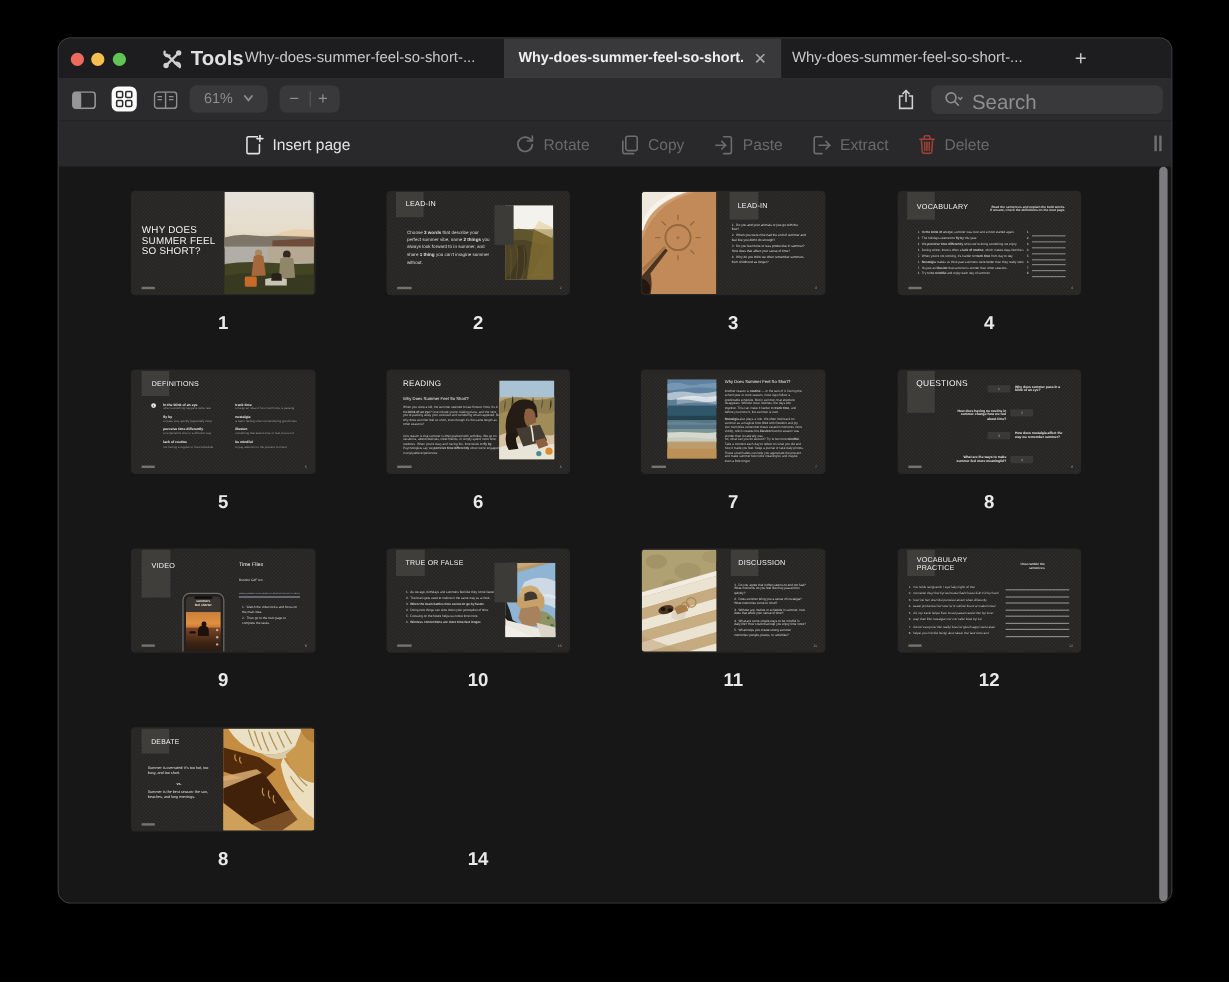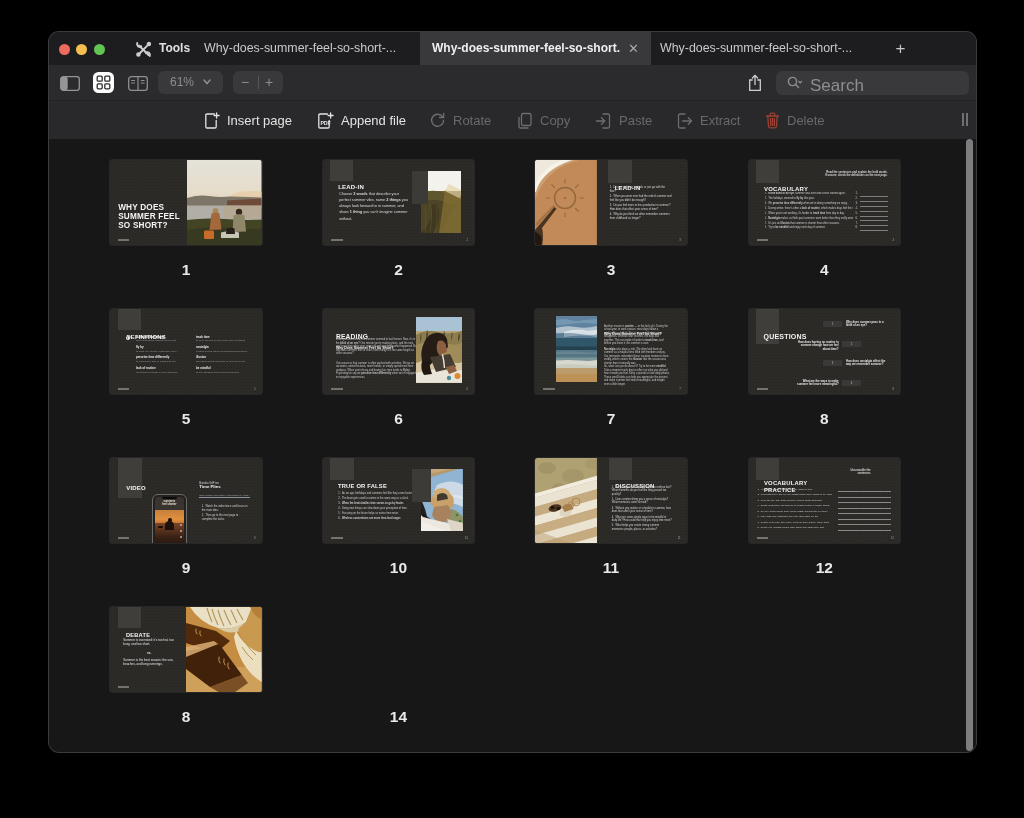--- a/index.html
+++ b/index.html
@@ -31,21 +31,21 @@
 
   
   #content { position:absolute; left:0; top:107px; width:100%; height:613px; background:#171717; }
   #sbar { position:absolute; left:917px; top:0px; width:7px; height:612px; background:#7d7d7f; border-radius:4px; }
   .thumb { position:absolute; width:151.5px; height:85.8px; background-color:#2e2c29; border-radius:2.5px;
            box-shadow:0 0 0 1px rgba(255,255,255,0.07); overflow:hidden;
            background-image:radial-gradient(#242321 0.5px, rgba(0,0,0,0) 0.78px), radial-gradient(#242321 0.5px, rgba(0,0,0,0) 0.78px);
            background-size:3px 3px; background-position:0 0, 1.5px 1.5px; }
   .num { position:absolute; width:151.5px; text-align:center; font-size:15.5px; font-weight:600; color:#e9e9e9; }
   .gbox { position:absolute; background:#403e3b; }
-  .sttl { position:absolute; color:#f3f3f3; font-weight:700; letter-spacing:.3px; white-space:nowrap;margin-top:16px; }
+  .sttl { position:absolute; color:#f3f3f3; font-weight:400; letter-spacing:.3px; white-space:nowrap; }
   .tiny { position:absolute; color:#cfcfcf; }
   .foot { position:absolute; left:8px; bottom:4.5px; width:11px; height:1.5px; background:#757370; }
   .pgn  { position:absolute; right:6px; bottom:3px; font-size:3px; color:#9a9a9a; }
 </style>
 </head>
 <body>
 <div id="win">
 
   <div id="tabbar">
     <div class="light" style="left:10px;  background:#ed6a5e;"></div>
@@ -54,21 +54,21 @@
     <svg class="abs" style="left:86px; top:8.5px;" width="17" height="17" viewBox="0 0 17 17">
       <g stroke="#cfcfcf" stroke-width="1.9" fill="none" stroke-linecap="round">
         <path d="M4 4.5 L13.5 14"></path>
           <path d="M13.8 3.2 L3.5 13.5"></path>
         <path d="M2.2 2 Q1.6 4.2 3.2 5.4 Q4.8 6.4 6.2 5.2"></path>
         <path d="M14.8 15 Q15.4 12.8 13.8 11.6 Q12.2 10.6 10.8 11.8"></path>
         <circle cx="13.9" cy="3.1" r="1.3"></circle>
           <circle cx="3.4" cy="13.6" r="1.3"></circle>
       </g>
     </svg>
-    <div class="tabtxt" style="left:110px; font-weight:600; font-size:12px; color:#e0e0e0;">Tools</div>
+    <div class="tabtxt" style="left:110px; font-weight:600; font-size:17px; color:#e0e0e0;">Tools</div>
     <div class="tabtxt" style="left:155px; color:#c9c9c9;">Why-does-summer-feel-so-short-...</div>
     <div id="activetab">
       <div class="t">Why-does-summer-feel-so-short...</div>
       <div class="x">✕</div>
     </div>
     <div class="tabtxt" style="left:611px; color:#c9c9c9;">Why-does-summer-feel-so-short-...</div>
     <div id="plustab">+</div>
   </div>
 
   <div id="tb1">
@@ -130,31 +130,20 @@
   <div id="tb2">
     <div class="btn2" style="left:155px;">
       <svg width="16" height="18" viewBox="0 0 16 18">
         <g fill="none" stroke="#e3e3e3" stroke-width="1.3" stroke-linecap="round">
           <path d="M10.5 2 H3 Q1.8 2 1.8 3.2 V14.8 Q1.8 16 3 16 H11 Q12.2 16 12.2 14.8 V8.5"></path>
           <path d="M12.6 1 V6"></path>
             <path d="M10.1 3.5 H15.1"></path>
         </g>
       </svg>
       <span class="en">Insert page</span>
-    </div>
-    <div class="btn2" style="left:268px;">
-      <svg width="17" height="18" viewBox="0 0 17 18">
-        <g fill="none" stroke="#e3e3e3" stroke-width="1.3" stroke-linecap="round">
-          <path d="M10.5 2 H3 Q1.8 2 1.8 3.2 V14.8 Q1.8 16 3 16 H11 Q12.2 16 12.2 14.8 V8.5"></path>
-          <path d="M13.6 1 V6"></path>
-            <path d="M11.1 3.5 H16.1"></path>
-        </g>
-        <text x="3.4" y="13.2" font-size="5.2" font-weight="700" fill="#e3e3e3" font-family="Liberation Sans">PDF</text>
-      </svg>
-      <span class="en">Append file</span>
     </div>
     <div class="btn2" style="left:380px;">
       <svg width="17" height="17" viewBox="0 0 17 17">
         <path d="M13.8 5.2 A6 6 0 1 0 14.6 8.5" fill="none" stroke="#6d6d6f" stroke-width="1.4" stroke-linecap="round"></path>
         <path d="M14.6 1.5 V5.5 H10.6" fill="none" stroke="#6d6d6f" stroke-width="1.4" stroke-linecap="round"></path>
       </svg>
       <span class="dis">Rotate</span>
     </div>
     <div class="btn2" style="left:468px;">
       <svg width="16" height="18" viewBox="0 0 16 18">

